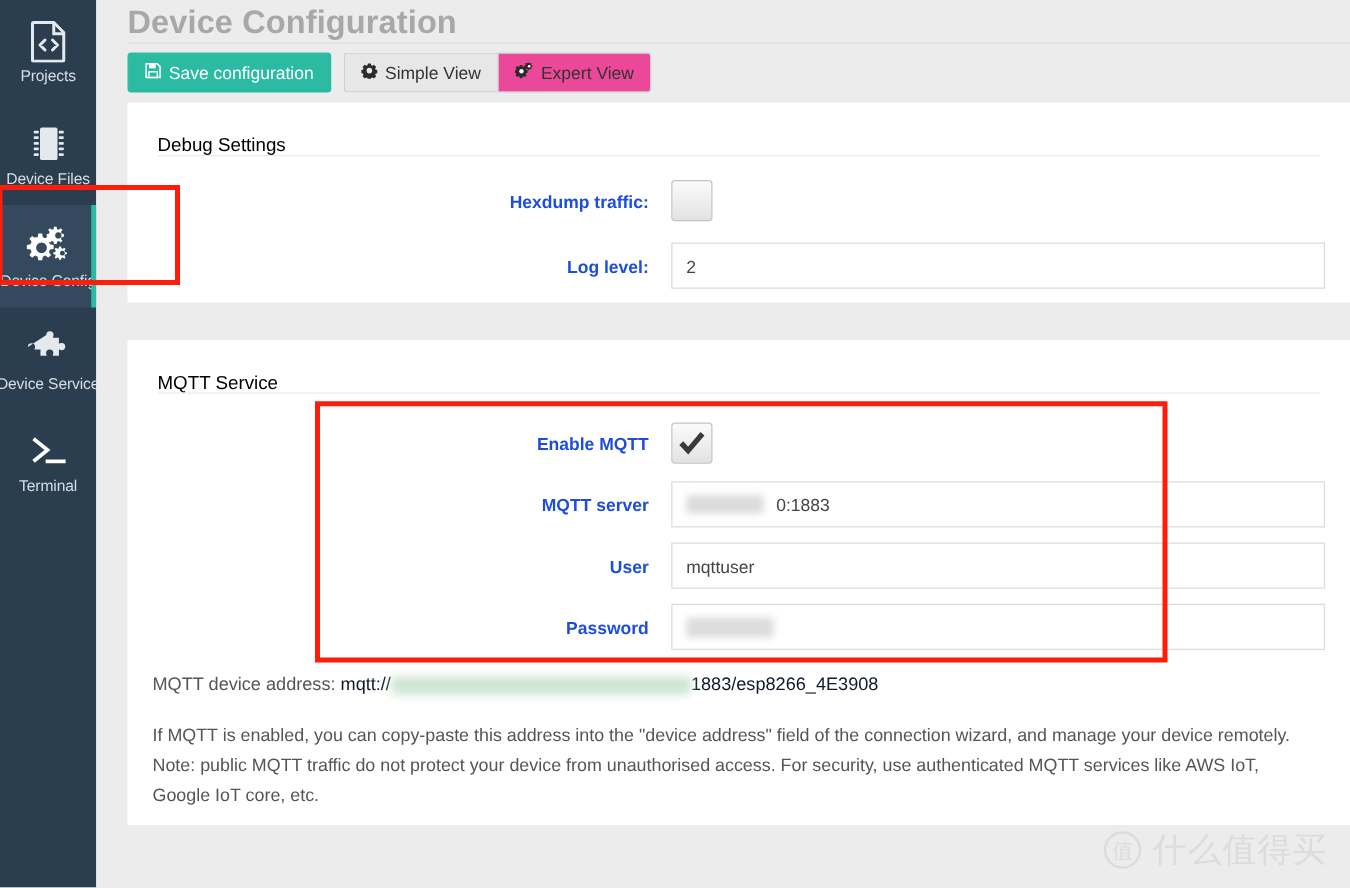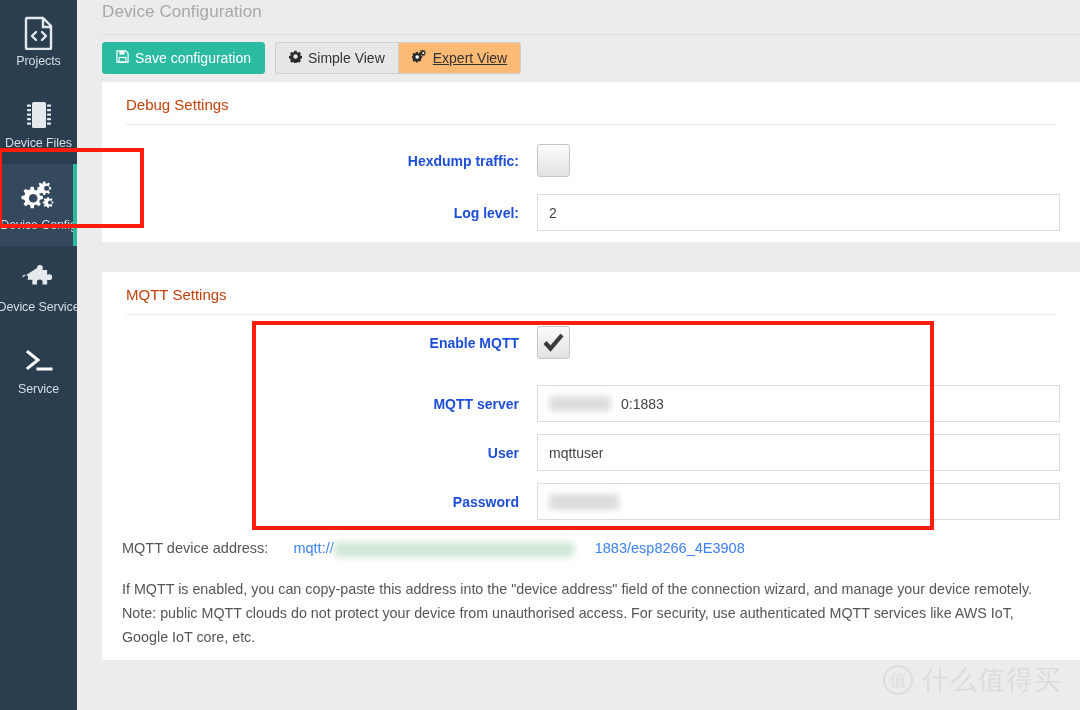--- a/index.html
+++ b/index.html
@@ -80,23 +80,23 @@
     top: 0;
     right: 0;
     bottom: 0;
     background: #ececec;
   }
 
   #page-title {
     position: absolute;
     left: 25px;
     top: 2px;
-    font-size: 17px;
+    font-size: 26px;
     color: #a8a8a8;
-    font-weight: normal;
+    font-weight: bold;
     letter-spacing: 0.1px;
   }
   #title-rule {
     position: absolute;
     left: 25px;
     right: 0;
     top: 34px;
     height: 1px;
     background: #dedede;
   }
@@ -130,43 +130,42 @@
   }
   .btn-group { display: flex; border-radius: 16px; }
   .btn-view {
     background: #e7e7e7;
     color: #333333;
     border: 1px solid #cfcfcf;
     border-right: none;
     border-radius: 3px 0 0 3px;
   }
   .btn-view-alt {
-    background: #fdba74;
+    background: #ec4899;
     color: #333333;
     border: 1px solid #cfcfcf;
     border-radius: 0 3px 3px 0;
-    text-decoration: underline;
   }
 
   
   .panel {
     position: absolute;
     left: 25px;
     right: 0;
     background: #ffffff;
   }
   #panel-debug { top: 82px; height: 160px; }
   #panel-mqtt  { top: 272px; height: 388px; }
 
   .panel-title {
     position: absolute;
     left: 24px;
-    top: 14px;
+    top: 26px;
     font-size: 15px;
-    color: #c2410c;
+    color: #000000;
   }
   .panel-rule {
     position: absolute;
     left: 24px;
     right: 24px;
     top: 42px;
     height: 1px;
     background: #ebebeb;
   }
 
@@ -248,21 +247,21 @@
 
   
   #mqtt-address {
     position: absolute;
     left: 20px;
     top: 268px;
     font-size: 14.5px;
     color: #555555;
     white-space: nowrap;
   }
-  #mqtt-address .addr { color: #3b82f6; margin-left: 21px; }
+  #mqtt-address .addr { color: #0f172a; }
   #mqtt-notes {
     position: absolute;
     left: 20px;
     right: 18px;
     top: 305px;
     font-size: 14.3px;
     line-height: 24px;
     color: #555555;
   }
 
@@ -363,21 +362,21 @@
       <span class="nav-label">Device Service</span>
     </div>
 
     <div class="nav-item">
       <span class="nav-icon">
         <svg width="34" height="26" viewBox="0 0 34 26">
           <path d="M6 4 L16 12 L6 20" fill="none" stroke="#ffffff" stroke-width="3" stroke-linecap="square" stroke-linejoin="miter"></path>
           <path d="M16 21 H29" fill="none" stroke="#ffffff" stroke-width="3" stroke-linecap="square"></path>
         </svg>
       </span>
-      <span class="nav-label">Service</span>
+      <span class="nav-label">Terminal</span>
     </div>
   </nav>
 
   <div id="main">
 
     <div id="page-title">Device Configuration</div>
     <div id="title-rule"></div>
 
     <div id="toolbar">
       <div class="btn btn-save">
@@ -428,24 +427,24 @@
 
       <div class="form-row" style="top:112px;">
         <div class="form-label">Log level:</div>
         <div class="form-control">
           <div class="text-input">2</div>
         </div>
       </div>
     </section>
 
     <section class="panel" id="panel-mqtt">
-      <div class="panel-title">MQTT Settings</div>
+      <div class="panel-title">MQTT Service</div>
       <div class="panel-rule"></div>
 
-      <div class="form-row" style="top:54px;align-items:center;">
+      <div class="form-row" style="top:66px;align-items:center;">
         <div class="form-label">Enable MQTT</div>
         <div class="form-control">
           <div class="chk">
             <span>
               <svg width="21" height="19" viewBox="0 0 21 19">
                 <path d="M2 9.5 L7.5 15.5 L19 2" fill="none" stroke="#3a3a3a" stroke-width="4.2" stroke-linecap="butt" stroke-linejoin="miter"></path>
               </svg>
             </span>
           </div>
         </div>
@@ -476,21 +475,21 @@
           </div>
         </div>
       </div>
 
       <div id="mqtt-address">
         <span>MQTT device address: </span><span class="addr">mqtt://</span><span class="redact-green" style="width:240px;height:15px;"></span><span class="addr">1883/esp8266_4E3908</span>
       </div>
 
       <div id="mqtt-notes">
         <div>If MQTT is enabled, you can copy-paste this address into the "device address" field of the connection wizard, and manage your device remotely.</div>
-        <div>Note: public MQTT clouds do not protect your device from unauthorised access. For security, use authenticated MQTT services like AWS IoT,</div>
+        <div>Note: public MQTT traffic do not protect your device from unauthorised access. For security, use authenticated MQTT services like AWS IoT,</div>
         <div>Google IoT core, etc.</div>
       </div>
     </section>
   </div>
 
   <div class="annot" style="left:-2px; top:148px; width:146px; height:80px;"></div>
   <div class="annot" style="left:252px; top:321px; width:682px; height:209px;"></div>
 
   <div id="watermark">
     <div class="wm-logo">值</div>

